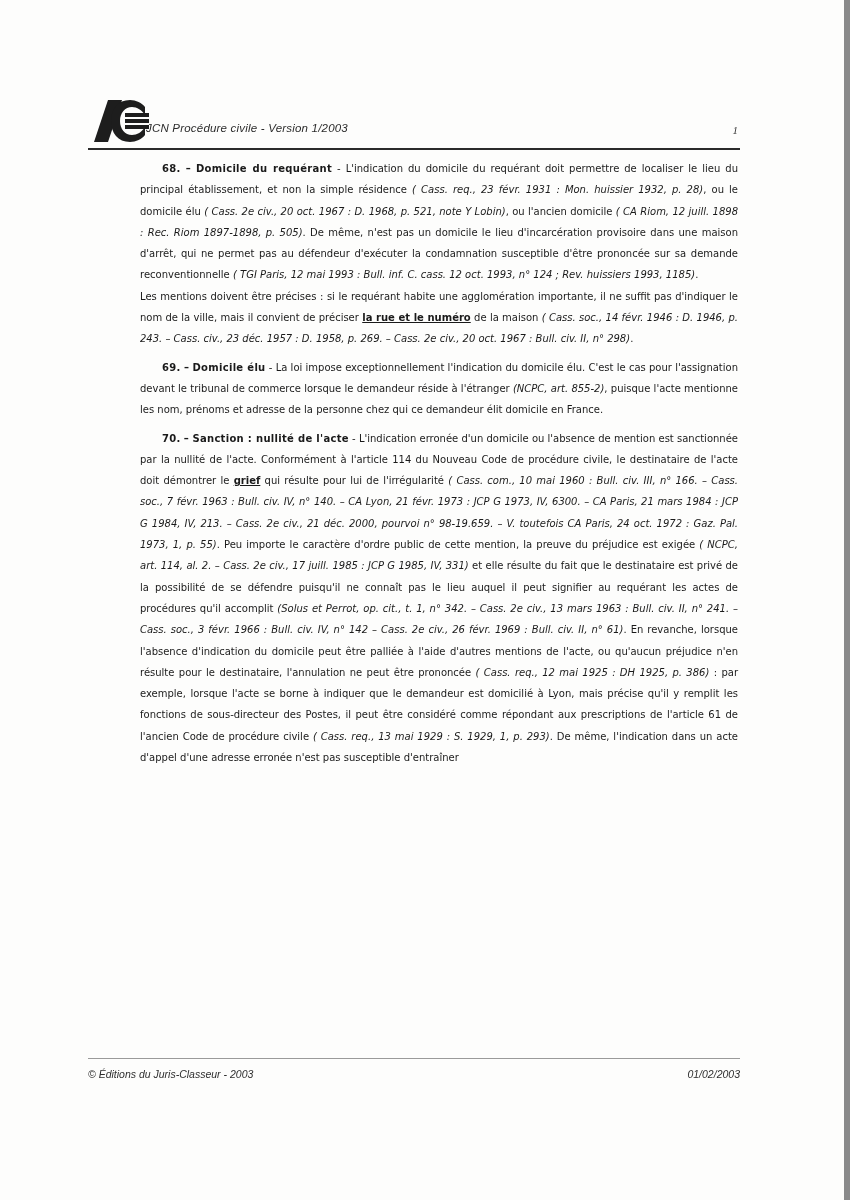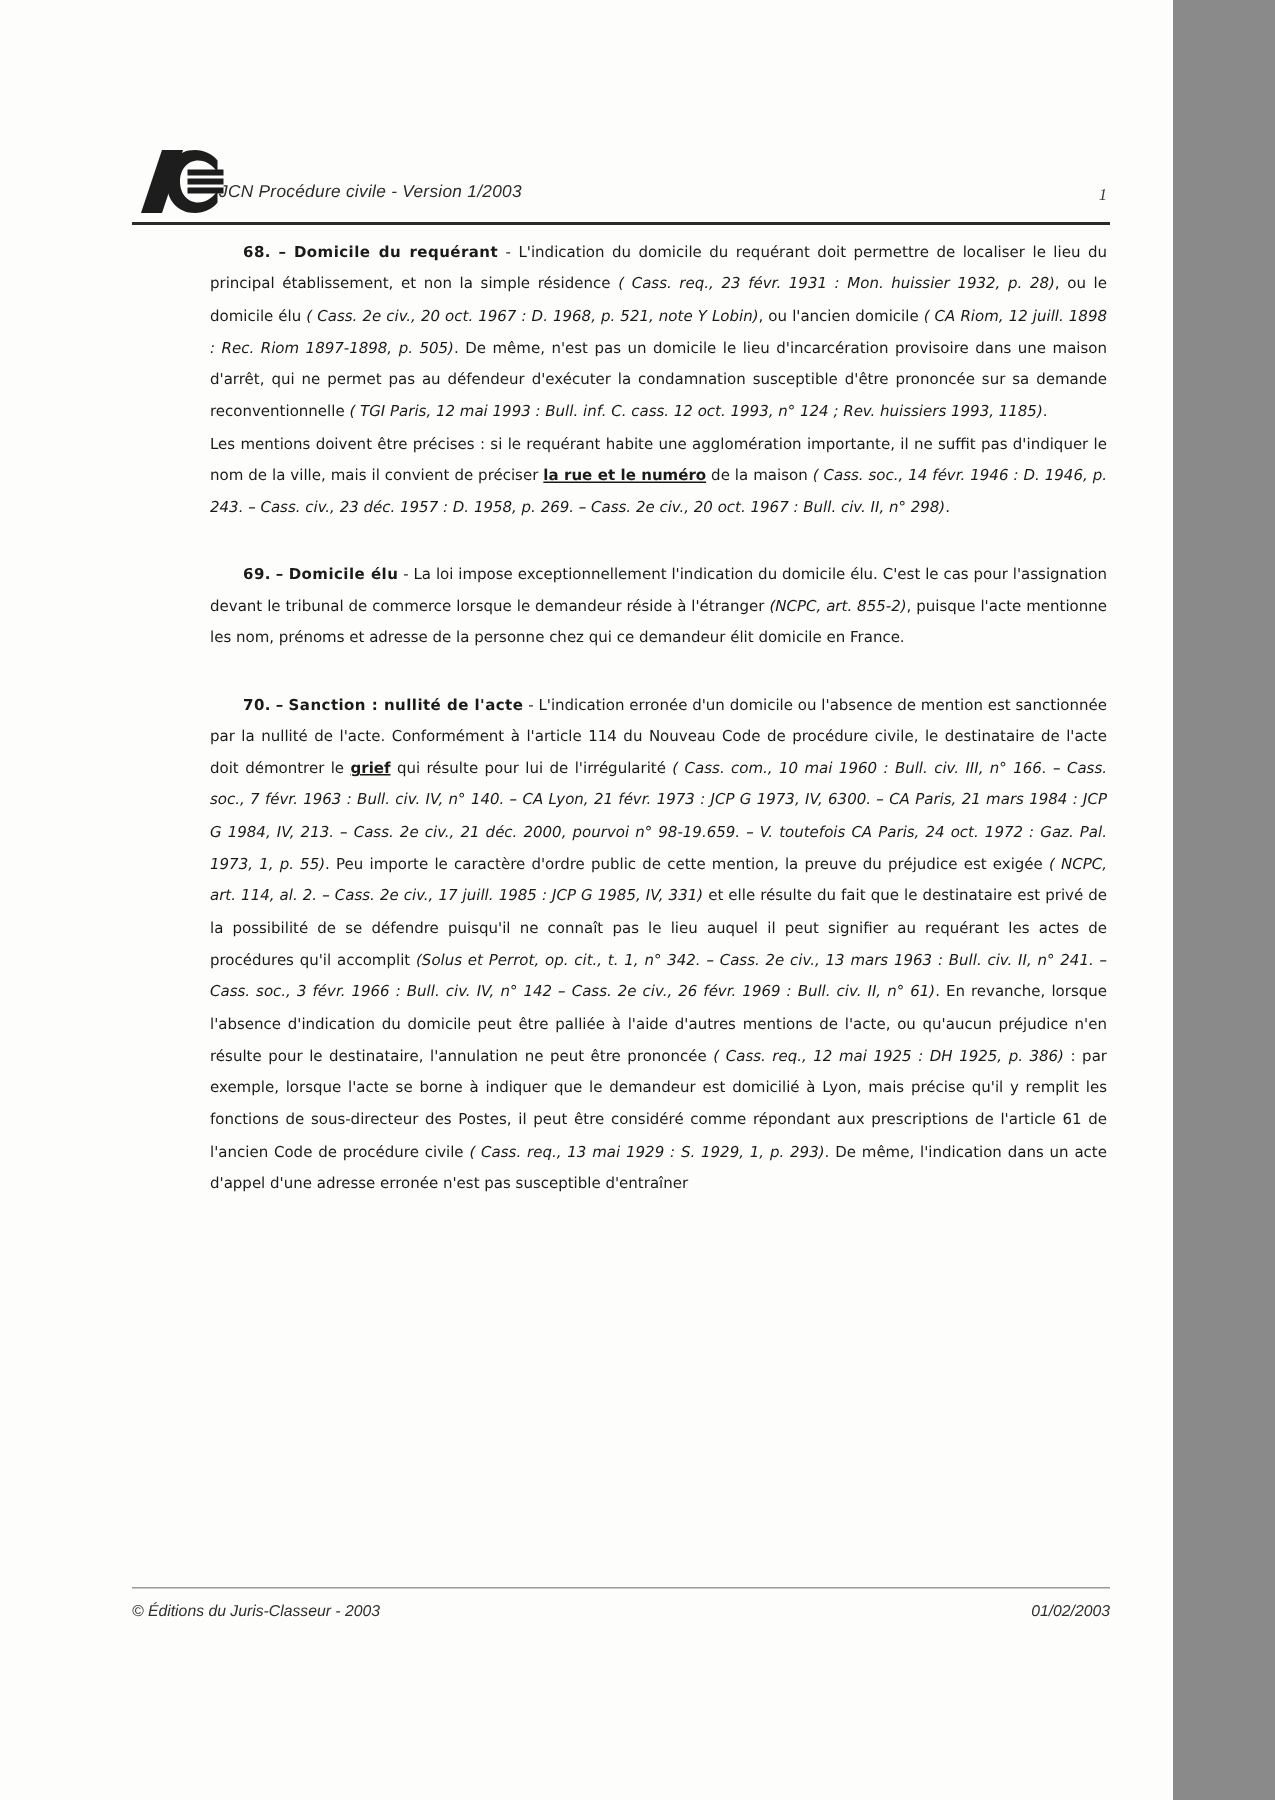--- a/index.html
+++ b/index.html
@@ -2,21 +2,21 @@
 <html><head>
 <meta charset="utf-8">
 <style>
   html, body {
     margin: 0;
     padding: 0;
     background: #8a8a8a;
   }
   .page {
     position: relative;
-    width: 782px;
+    width: 844px;
     height: 1200px;
     background: #86efac;
     overflow: hidden;
     font-family: "DejaVu Sans", sans-serif;
     box-sizing: border-box;
   }
   
   .scan-tint {
     position: absolute;
     inset: 0;
@@ -86,21 +86,21 @@
     text-justify: inter-word;
   }
   .para {
     margin: 0;
     text-align: justify;
   }
   .para.indented {
     text-indent: 22px;
   }
   .para.gap {
-    margin-top: 23px;
+    margin-top: 7px;
   }
   .num {
     font-weight: bold;
     letter-spacing: 0.3px;
   }
   .heading {
     font-weight: bold;
     letter-spacing: 0.3px;
   }
   .cit {

